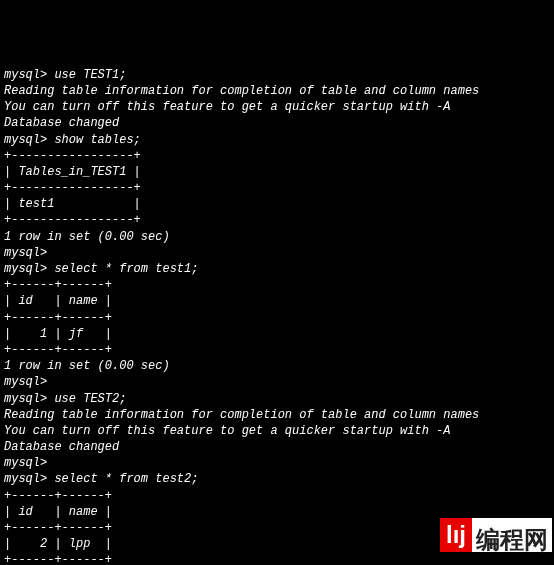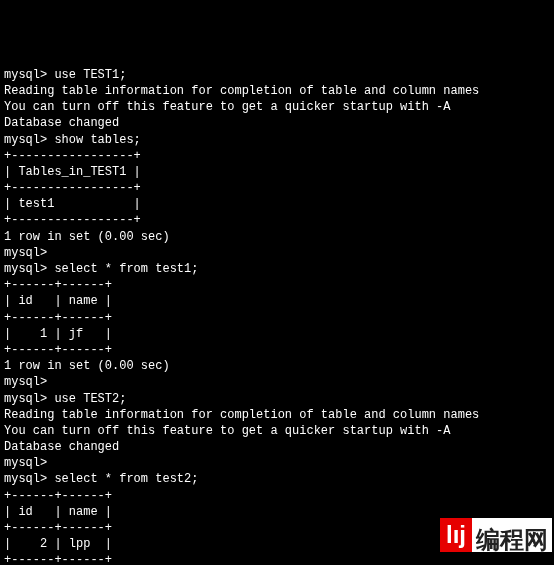--- a/index.html
+++ b/index.html
@@ -15,20 +15,21 @@
       line-height: 1.35;
       width: 554px;
       height: 565px;
       padding: 2px 4px;
       position: relative;
       overflow: hidden;
       white-space: pre;
     }
     .terminal-line {
       display: block;
+      font-style: italic;
     }
     .watermark {
       position: absolute;
       right: 2px;
       bottom: 13px;
       display: flex;
       align-items: center;
       gap: 0;
     }
     .watermark-badge {

